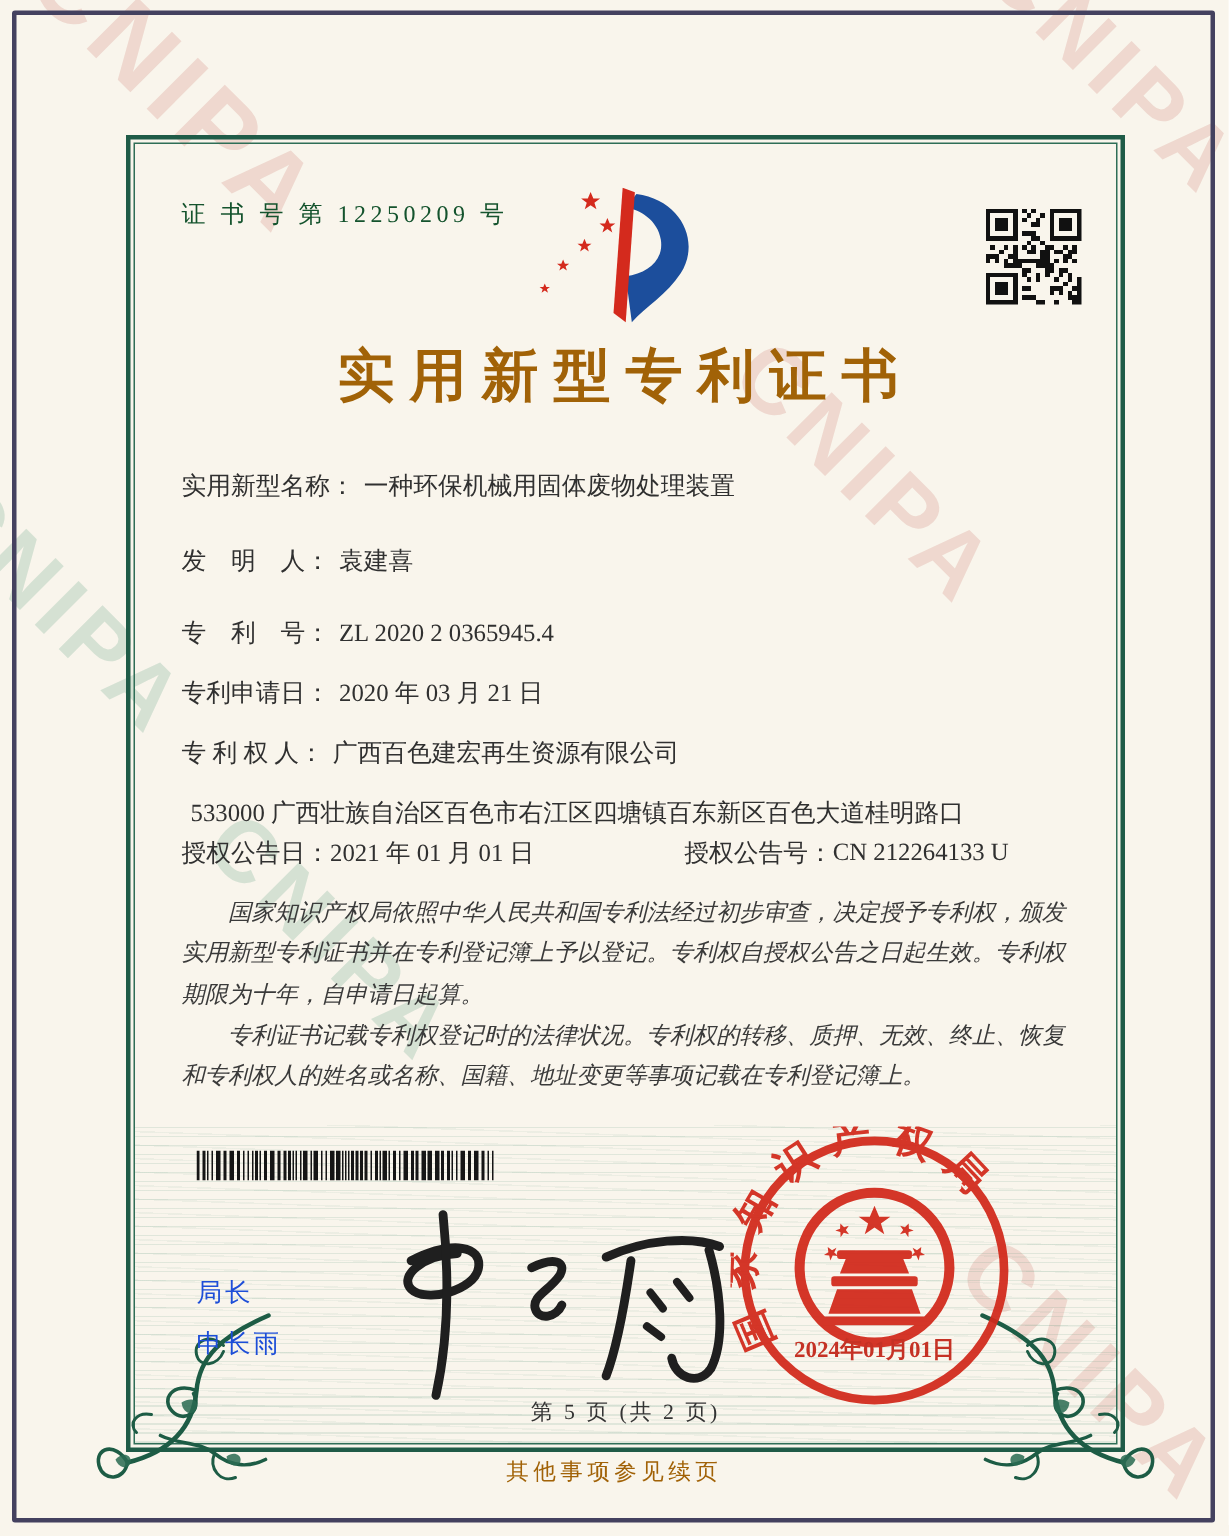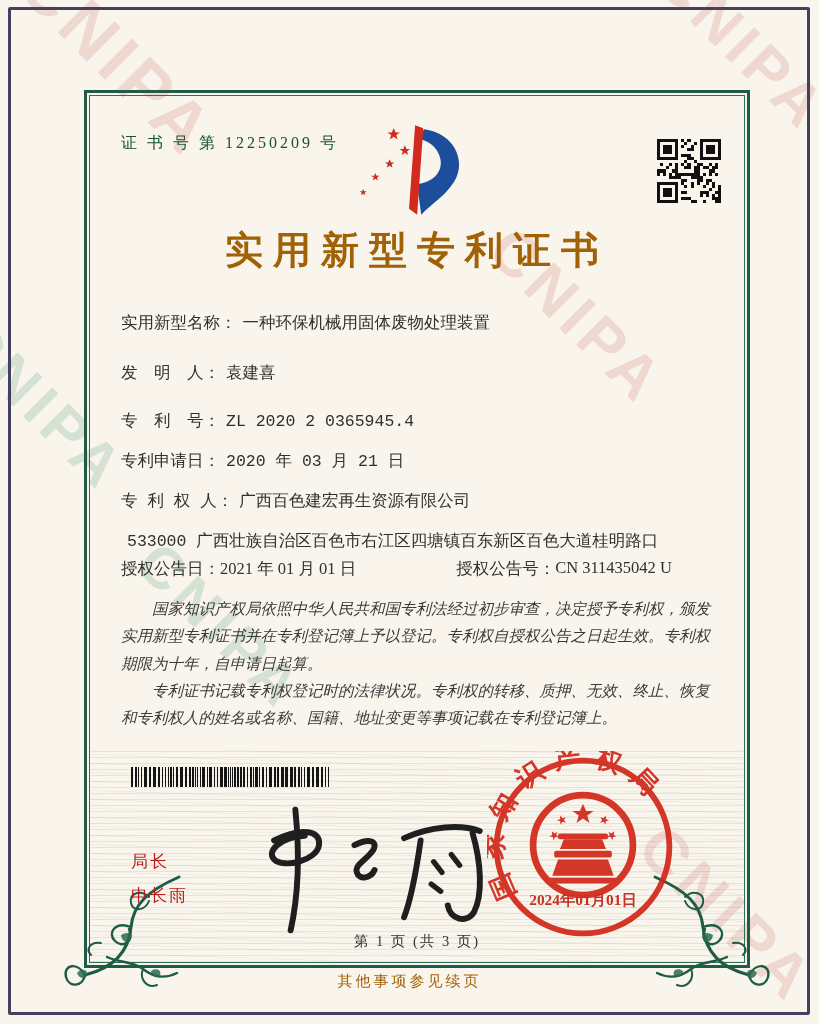--- a/index.html
+++ b/index.html
@@ -22,32 +22,32 @@
   .guilloche{position:absolute;left:3px;right:3px;bottom:3px;height:212px;z-index:0;pointer-events:none;
     background:repeating-linear-gradient(0deg,rgba(72,140,112,0.14) 0 1px,rgba(72,140,112,0.0) 1px 6px),
                repeating-linear-gradient(2deg,rgba(72,140,112,0.07) 0 1px,transparent 1px 9px);
   }
   .content{position:absolute;inset:0;z-index:5;}
   .cert-no{position:absolute;left:34px;top:40px;font-size:16px;letter-spacing:3px;color:#14532d;}
   .logo{position:absolute;left:266px;top:32px;width:112px;height:92px;}
   .qr{position:absolute;left:570px;top:46px;width:64px;height:64px;}
   .title{position:absolute;left:0;right:0;top:132px;text-align:center;font-size:38px;font-weight:700;letter-spacing:10px;color:#a16207;}
   .fields{position:absolute;left:34px;right:30px;top:219px;font-size:16.5px;color:#303030;}
-  .frow{display:flex;line-height:24px;font-family:Liberation Mono, monospace;}
+  .frow{display:flex;line-height:24px;}
   .frow .lbl{flex:0 0 auto;white-space:pre;}
   .frow .val{flex:1 1 auto;padding-left:6px;}
   .mb-a{margin-bottom:26px;}.mb-b{margin-bottom:24px;}.mb-c{margin-bottom:16px;}
   .grant-row{display:flex;}
   .grant-row .half{display:flex;}
   .grant-row .half.right{margin-left:100px;justify-content:center;}
   .paras{position:absolute;left:34px;right:28px;top:502px;font-size:15.5px;line-height:1.76;color:#3a3a3a;font-style:italic;}
   .paras p{margin:0;text-indent:2em;font-family:Liberation Serif, serif;}
   .barcode{position:absolute;left:44px;top:674px;width:202px;height:20px;}
   .sig{position:absolute;left:34px;top:712px;width:420px;height:140px;}
-  .sig .titles{position:absolute;left:10px;top:40px;font-size:17px;color:#b91c1c;letter-spacing:2px;line-height:34px;font-style:normal;}
+  .sig .titles{position:absolute;left:10px;top:40px;font-size:17px;color:#1d4ed8;letter-spacing:2px;line-height:34px;font-style:normal;}
   .sig svg.handwriting{position:absolute;left:120px;top:0px;width:260px;height:130px;}
   .seal{position:absolute;left:400px;top:658px;width:192px;height:192px;z-index:6;opacity:0.93;}
   .page-num{position:absolute;left:0;right:0;bottom:14px;text-align:center;font-size:14.5px;color:#333;letter-spacing:2px;}
   .continuation{position:absolute;left:0;right:0;top:972px;text-align:center;font-size:15px;color:#a16207;letter-spacing:3px;z-index:3;}
   .flourish{position:absolute;width:128px;height:128px;z-index:4;pointer-events:none;}
   .flourish.bl{left:-26px;bottom:-34px;}
   .flourish.br{right:-26px;bottom:-34px;transform:scaleX(-1);}
 </style>
 </head>
 <body>
@@ -259,21 +259,21 @@
         <div class="frow" style="margin-bottom:4px;">
           <span class="val">533000  广西壮族自治区百色市右江区四塘镇百东新区百色大道桂明路口</span>
         </div>
         <div class="grant-row">
           <div class="half">
             <span class="lbl">授权公告日：</span>
             <span class="val">2021 年 01 月 01 日</span>
           </div>
           <div class="half right">
             <span class="lbl">授权公告号：</span>
-            <span class="val">CN 311435042 U</span>
+            <span class="val">CN 212264133 U</span>
           </div>
         </div>
       </div>
 
       <div class="paras">
         <p>国家知识产权局依照中华人民共和国专利法经过初步审查，决定授予专利权，颁发实用新型专利证书并在专利登记簿上予以登记。专利权自授权公告之日起生效。专利权期限为十年，自申请日起算。</p>
         <p>专利证书记载专利权登记时的法律状况。专利权的转移、质押、无效、终止、恢复和专利权人的姓名或名称、国籍、地址变更等事项记载在专利登记簿上。</p>
       </div>
 
       <div class="barcode"><svg id="barsvg" width="202" height="20">
@@ -375,18 +375,18 @@
           <use href="#sstar" transform="translate(30,-12) scale(0.5) rotate(30)"></use>
           <rect x="-26" y="-14" width="52" height="6" rx="2"></rect>
           <polygon points="-20,-8 20,-8 24,2 -24,2"></polygon>
           <rect x="-30" y="4" width="60" height="7" rx="2"></rect>
           <polygon points="-26,13 26,13 32,30 -32,30"></polygon>
           <rect x="-36" y="32" width="72" height="6" rx="2"></rect>
         </g>
         <text x="0" y="60" text-anchor="middle" font-size="16" font-weight="700" fill="#c22417" font-family="'Liberation Serif',serif">2024年01月01日</text>
       </svg>
 
-      <div class="page-num">第 1 页 (共 3 页)</div>
+      <div class="page-num">第 5 页 (共 2 页)</div>
     </div>
   </div>
 
   <div class="continuation">其他事项参见续页</div>
 </div>
 
 </body></html>

